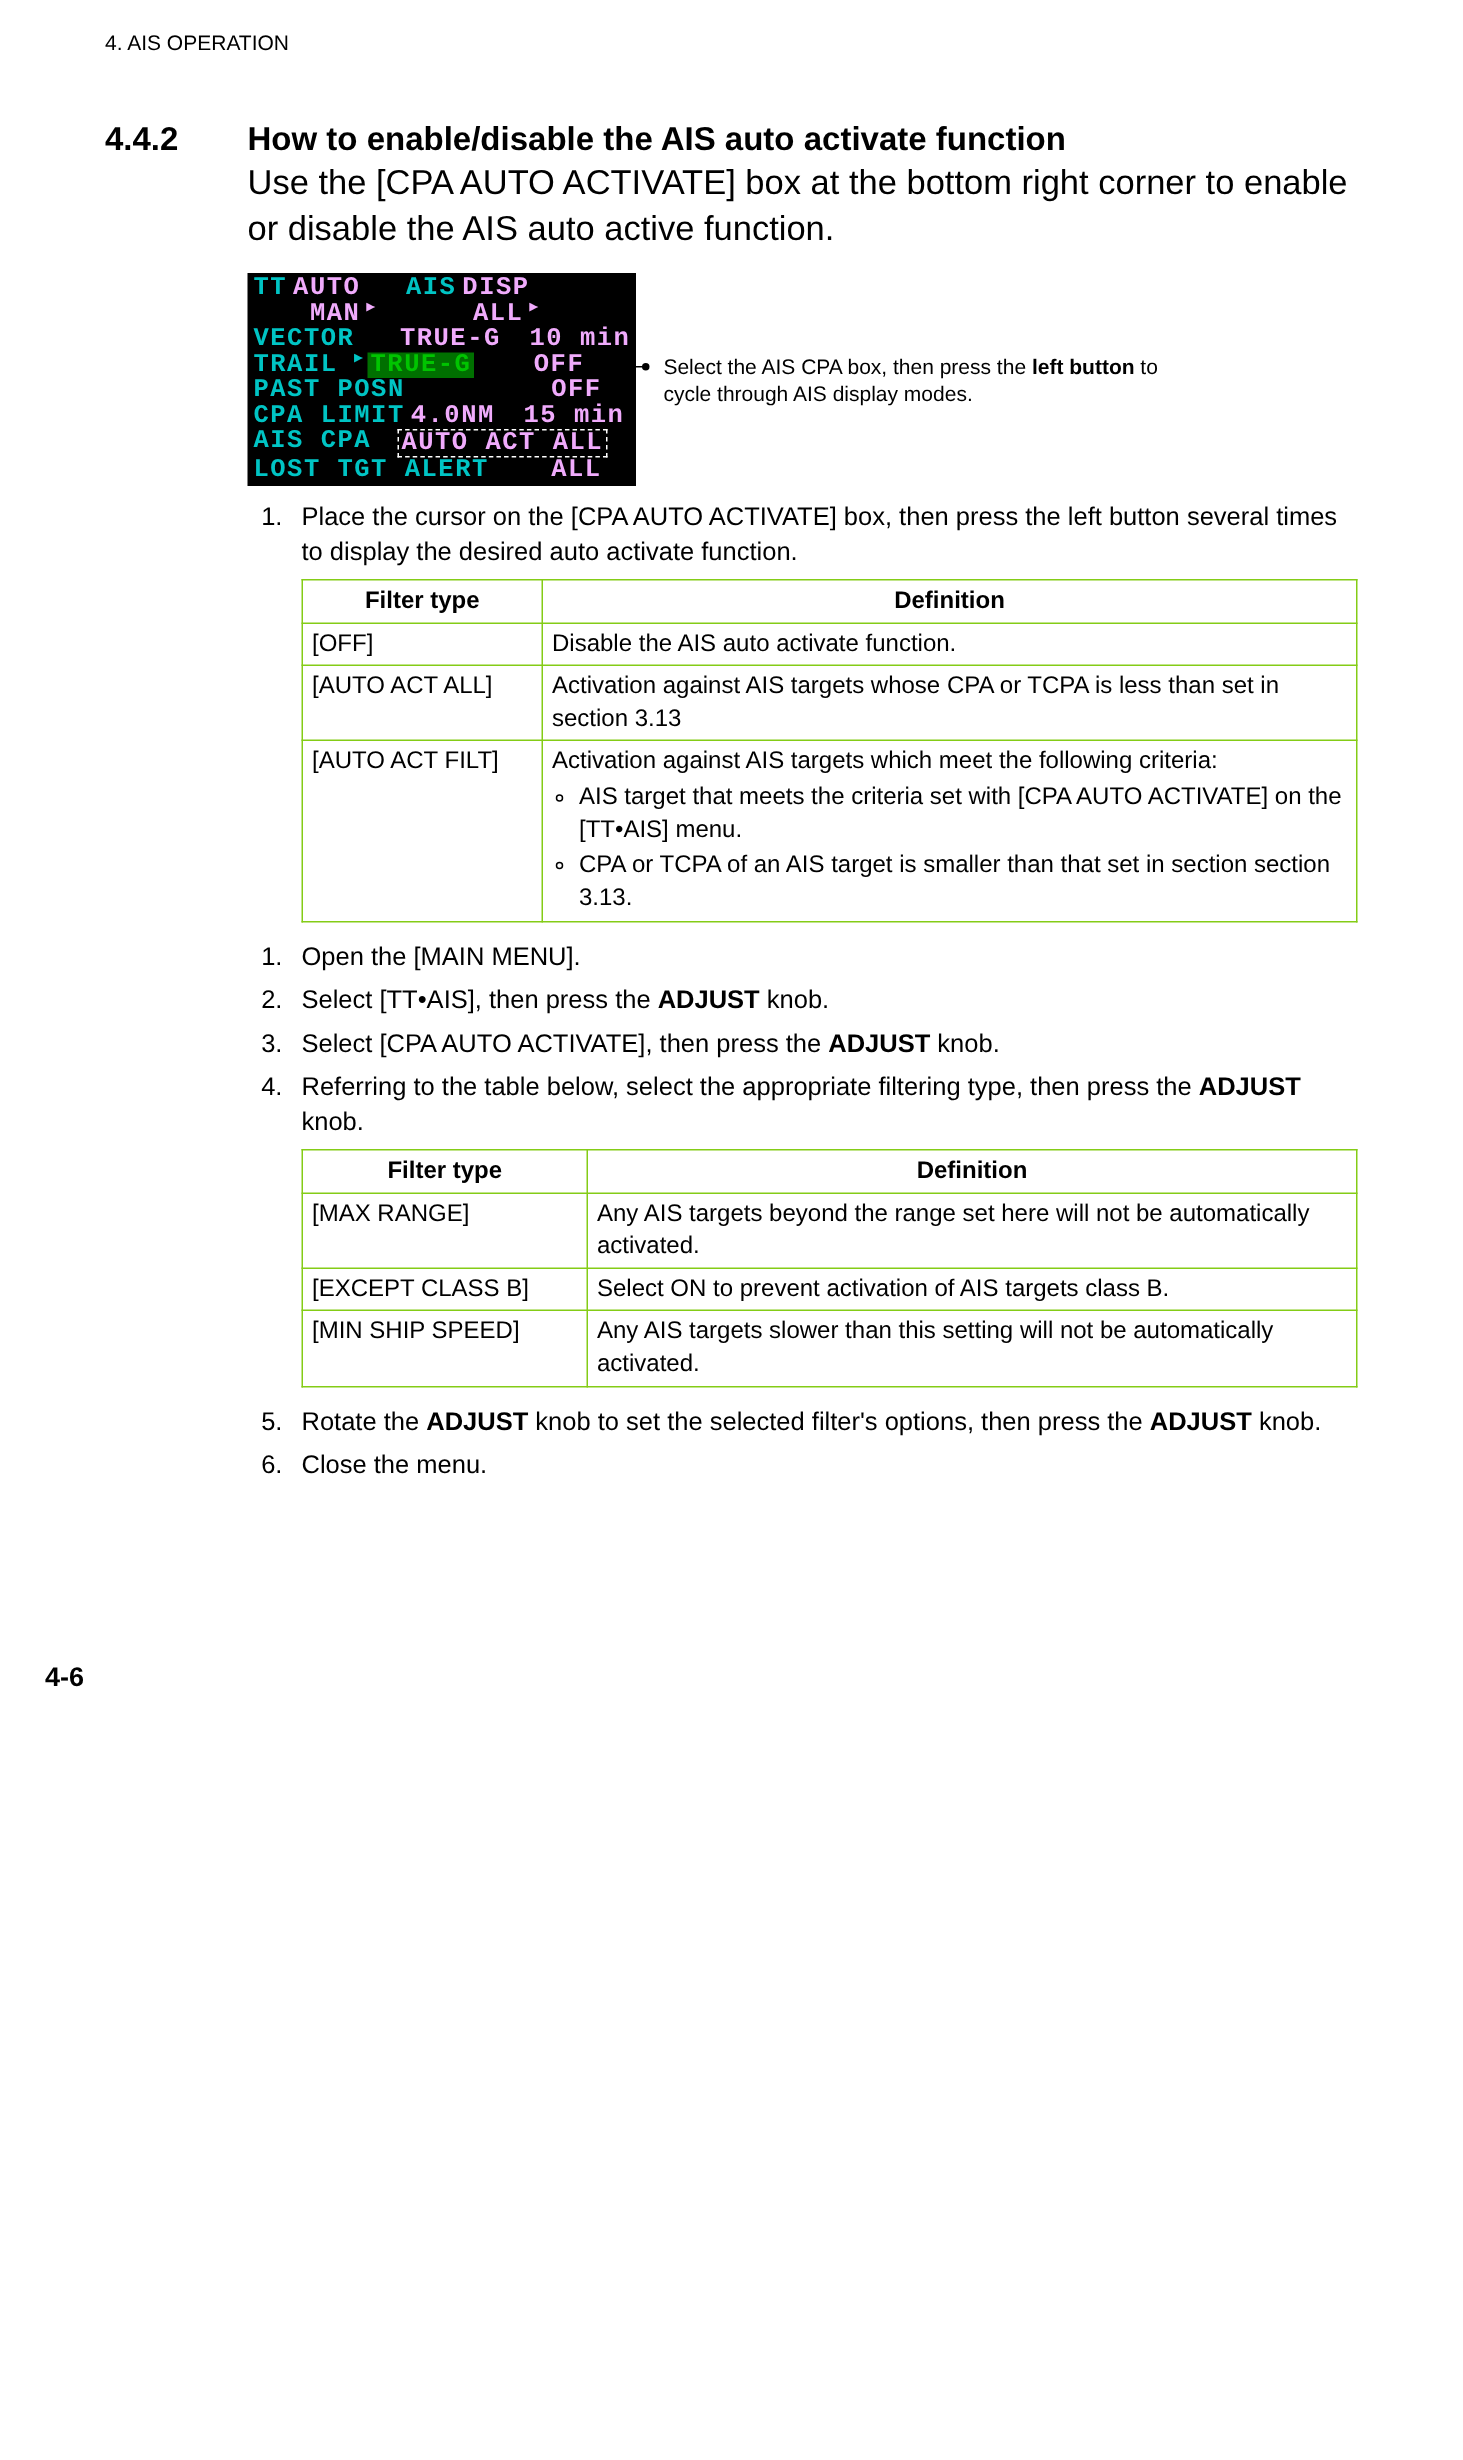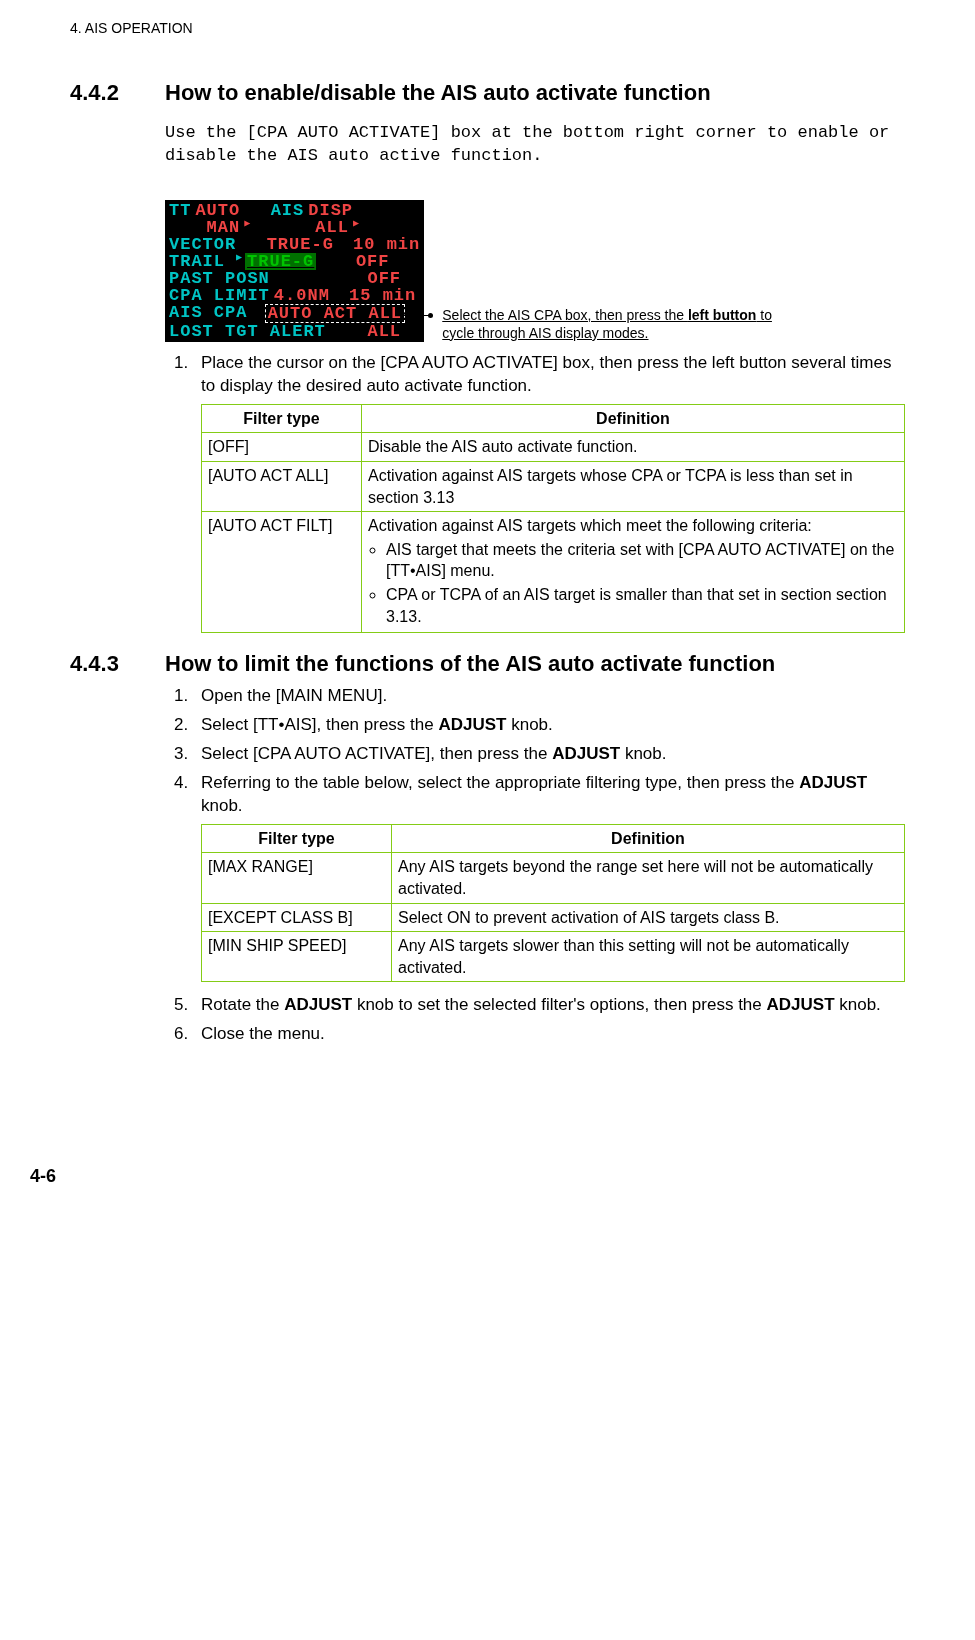--- a/index.html
+++ b/index.html
@@ -30,46 +30,44 @@
     flex-shrink: 0;
   }
   .section-title {
     font-size: 22px;
     font-weight: bold;
   }
   .body-indent {
     margin-left: 95px;
   }
   .para {
-    font-size: 17px;
+    font-size: 23px;
     line-height: 1.35;
-    margin: 16px 0;
-    font-family: Liberation Mono, monospace;
+    margin: 0 0;
   }
   .fig-row {
     display: flex;
-    align-items: flex-end;
-    margin-top: 32px;
+    align-items: center;
+    margin-top: 14px;
     margin-bottom: 10px;
-    text-decoration: underline;
   }
   .screenpanel {
     background: #000;
     display: inline-block;
     padding: 2px;
     font-family: "Courier New", monospace;
     font-weight: bold;
     font-size: 17px;
     line-height: 1.0;
     letter-spacing: 1px;
   }
   .sp-row { display: flex; }
   .sp-c { padding: 0 2px; white-space: pre; }
   .cyan   { color: #00c4c4; }
-  .green  { color: #ef4444; }
+  .green  { color: #f0abfc; }
   .yellow { color: #d8d800; }
   .dgreen-bg { background: #007000; color: #00c400; }
   .dashed-box { border: 1px dashed #fff; padding: 0 2px; }
   .tri { font-size: 10px; vertical-align: middle; }
   .fig-callout {
     font-size: 14px;
     margin-left: 18px;
     max-width: 360px;
     line-height: 1.3;
     position: relative;
@@ -231,24 +229,20 @@
                 <li>CPA or TCPA of an AIS target is smaller than that set in section section 3.13.</li>
               </ul>
             </td>
           </tr>
         </tbody>
           </table>
       </li>
     </ol>
   </div>
 
-  <div class="section-row">
-    <div class="section-num">4.4.3</div>
-    <div class="section-title">How to limit the functions of the AIS auto activate function</div>
-  </div>
 
   <div class="body-indent">
 
     <ol class="steps">
       <li>Open the [MAIN MENU].</li>
       <li>
         <span>Select [TT•AIS], then press the </span><b>ADJUST</b><span> knob.</span>
       </li>
       <li>
         <span>Select [CPA AUTO ACTIVATE], then press the </span><b>ADJUST</b><span> knob.</span>

